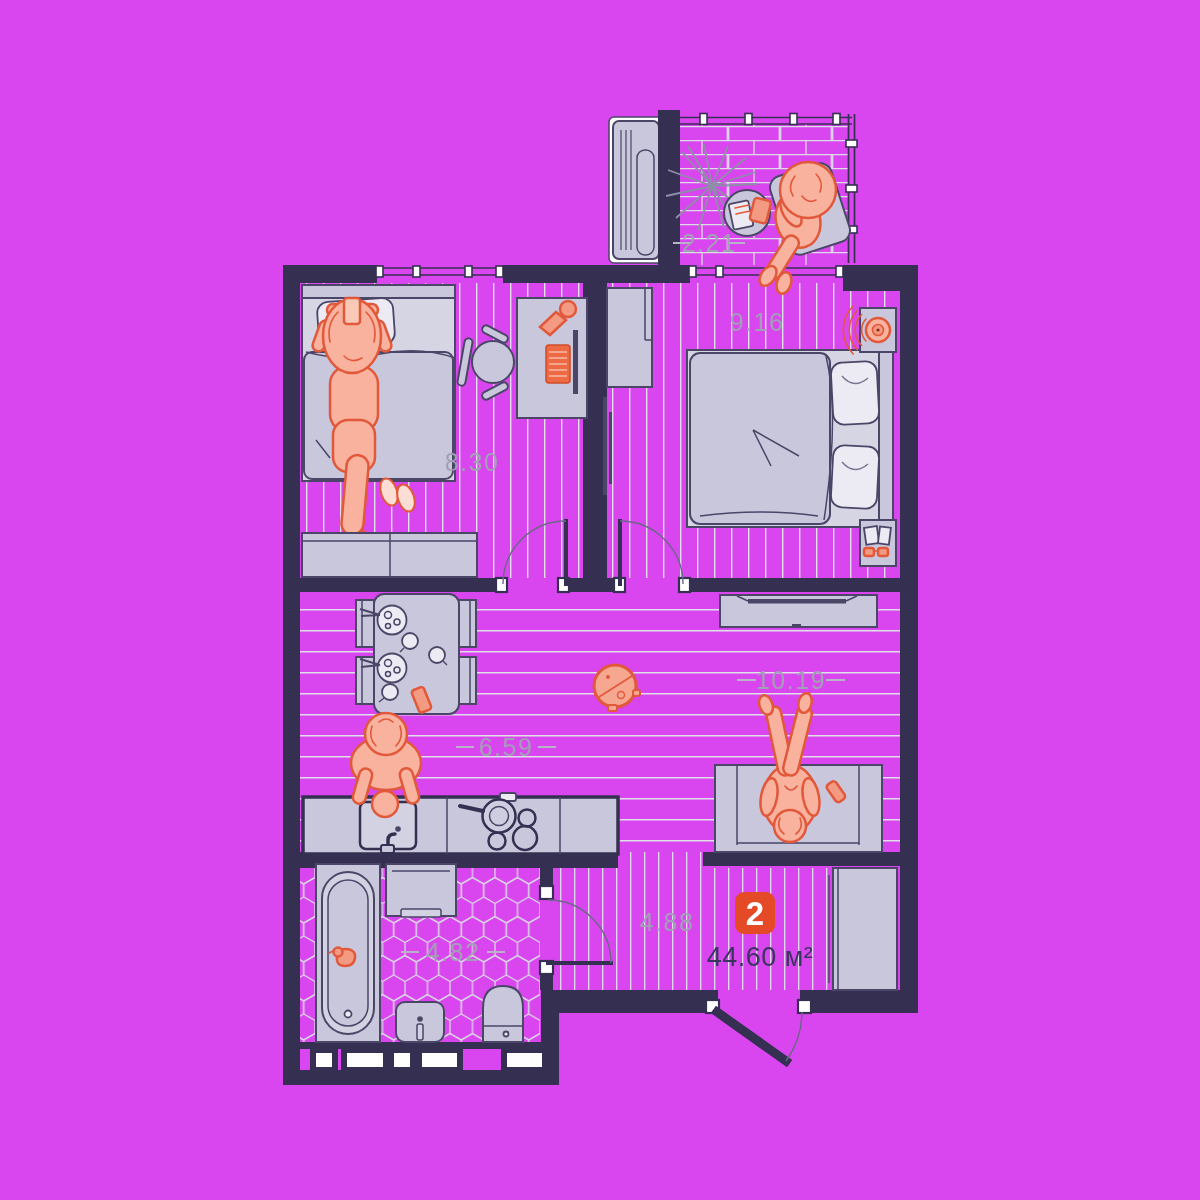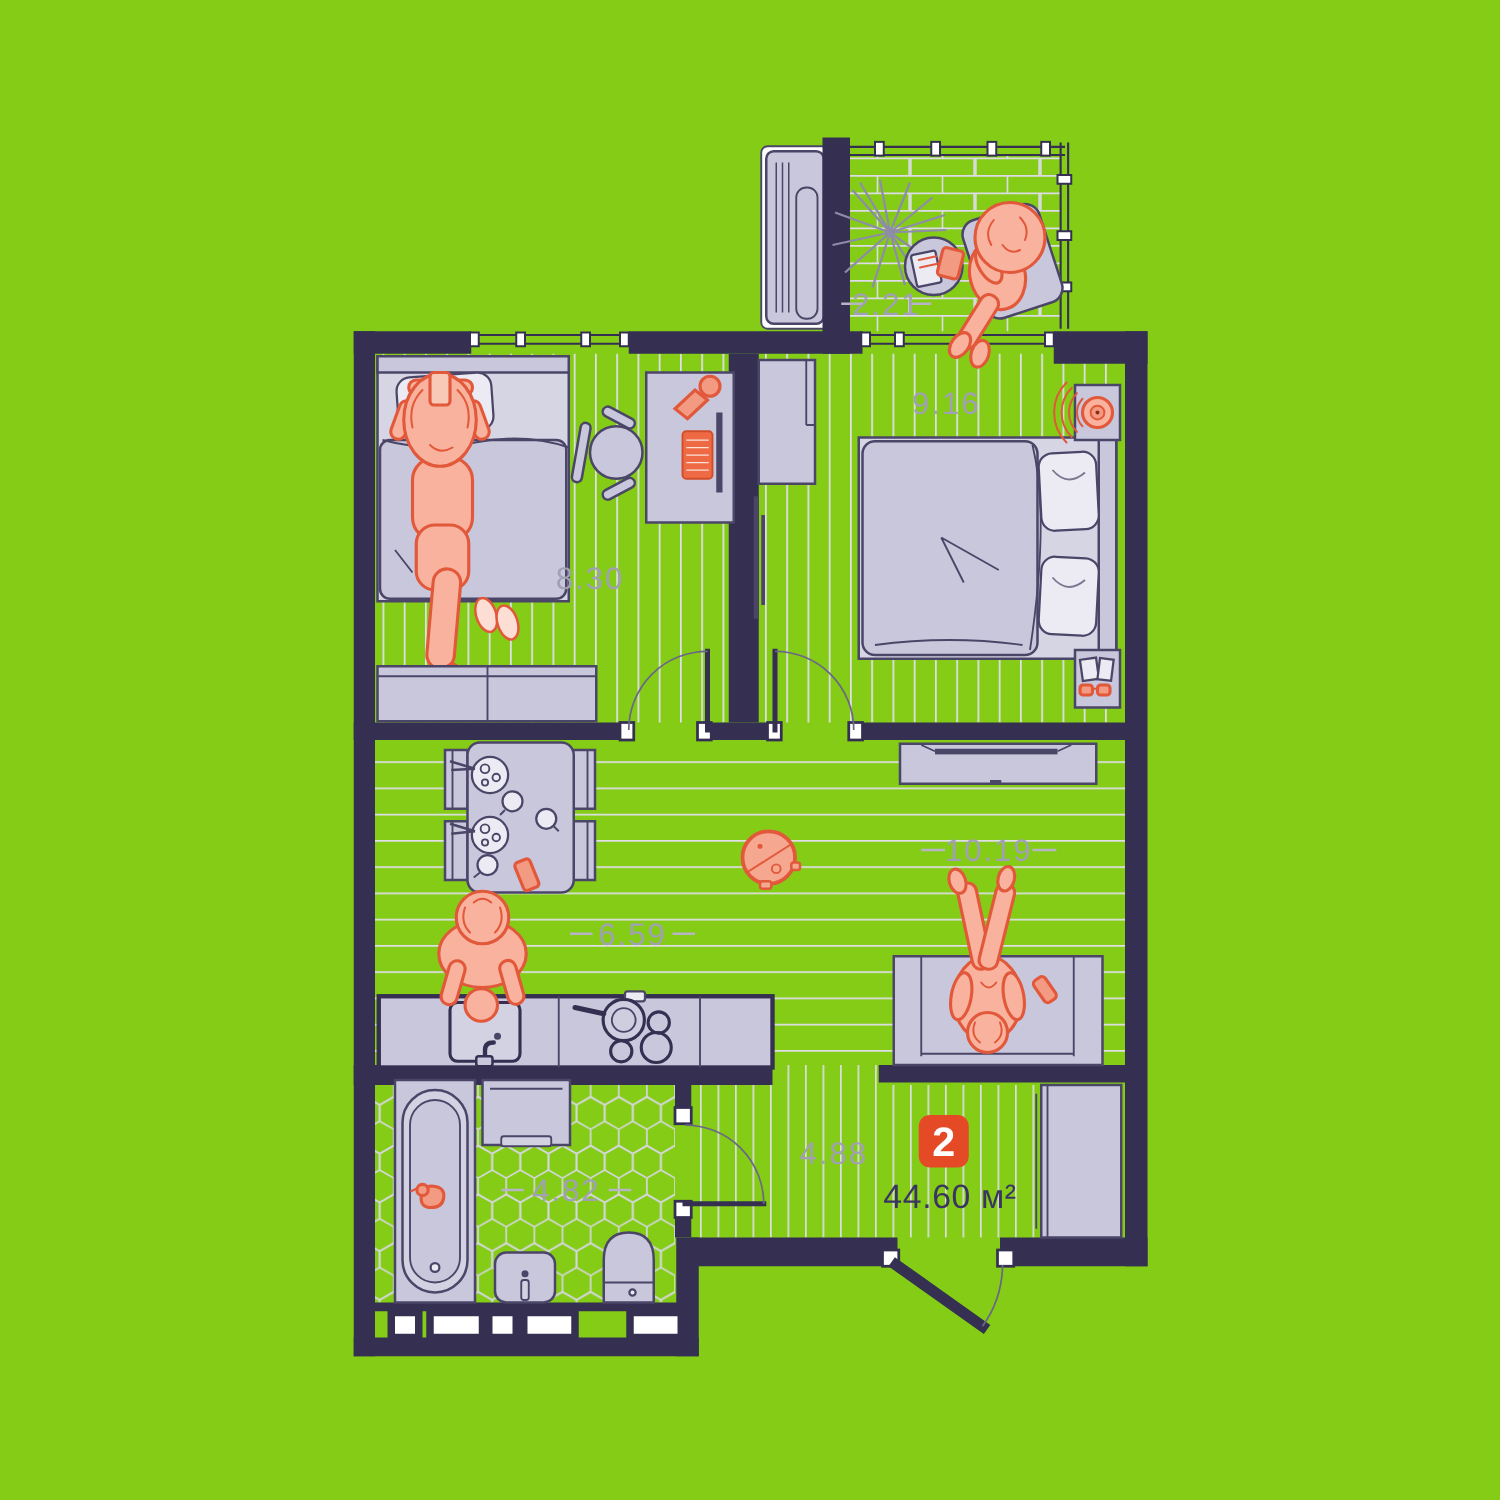--- a/index.html
+++ b/index.html
@@ -1,16 +1,16 @@
 <!DOCTYPE html>
 <html><head>
 <meta charset="utf-8">
 <style>
   html,body{margin:0;padding:0;background:#ffffff;}
-  .stage{position:relative;width:1200px;height:1200px;background:#84cc16;overflow:hidden;
+  .stage{position:relative;width:1200px;height:1200px;background:#d946ef;overflow:hidden;
          font-family:"Liberation Sans",sans-serif;}
   svg{position:absolute;left:0;top:0;}
   .wall{fill:#353052;}
   .furn{fill:#c9c7dc;stroke:#4b4668;stroke-width:2;}
   .furnL{fill:#d6d5e4;stroke:#4b4668;stroke-width:2;}
   .furnW{fill:#eceaf3;stroke:#4b4668;stroke-width:1.8;}
   .ln{stroke:#4b4668;stroke-width:1.5;fill:none;}
   .lnD{stroke:#353052;stroke-width:2.5;fill:none;}
   .winln{stroke:#353052;stroke-width:1.7;fill:none;}
   .mull{fill:#fff;stroke:#353052;stroke-width:1.6;}

